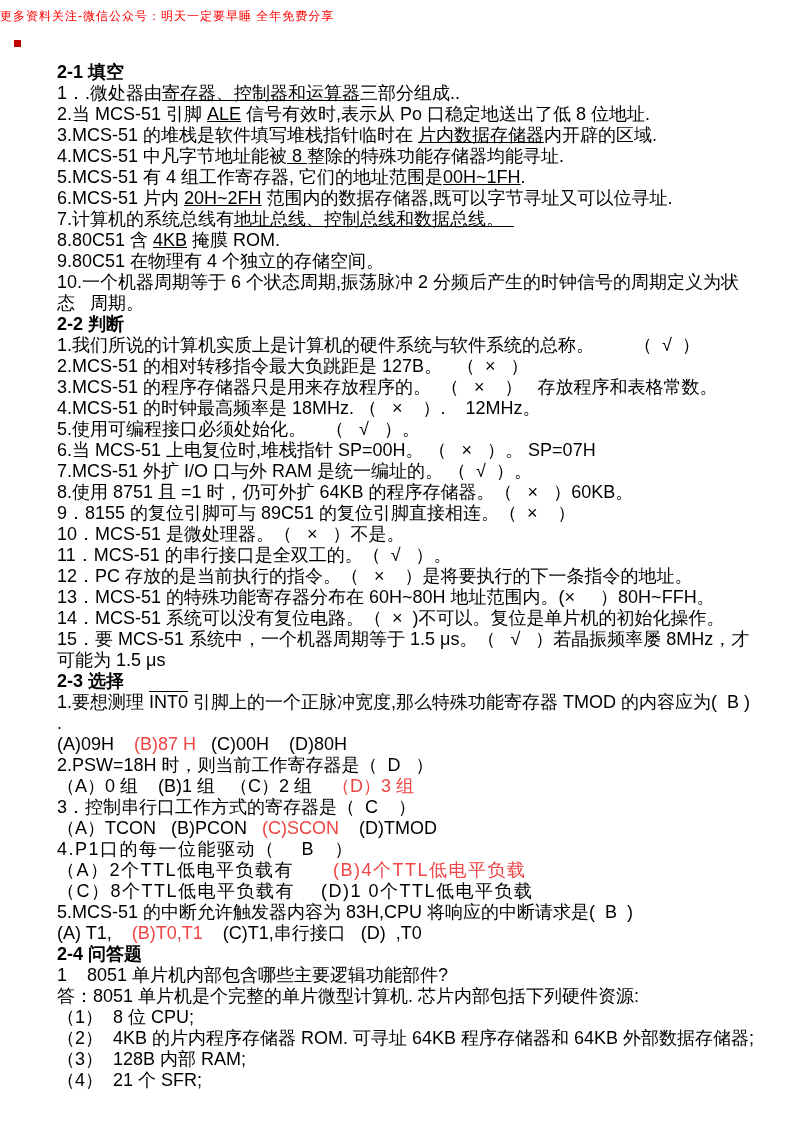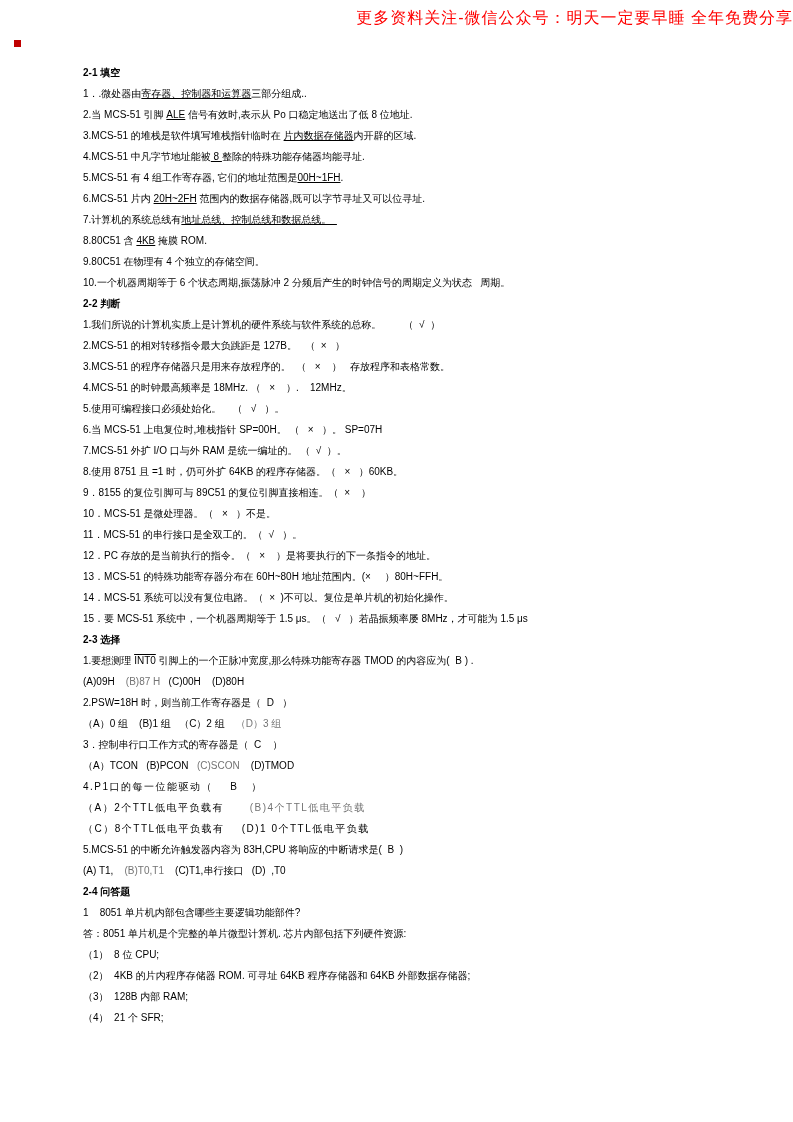--- a/index.html
+++ b/index.html
@@ -14,51 +14,51 @@
     background: #ffffff;
     overflow: hidden;
     font-family: "Liberation Sans", "DejaVu Sans", sans-serif;
     color: #000000;
   }
   .top-notice {
     position: absolute;
     top: 8px;
     left: 0;
     width: 100%;
-    text-align: right;
+    text-align: left;
     color: #ff0000;
-    font-size: 16px;
+    font-size: 12px;
     letter-spacing: 1px;
   }
   .red-mark {
     position: absolute;
     left: 14px;
     top: 40px;
     width: 7px;
     height: 7px;
     background: #c00000;
   }
   .content {
     position: absolute;
-    left: 83px;
+    left: 57px;
     top: 62px;
     width: 700px;
-    font-size: 10px;
+    font-size: 18px;
     line-height: 21px;
     white-space: pre-wrap;
   }
   .section-title {
     font-weight: bold;
   }
   .text-line {
     min-height: 21px;
   }
   .seg-u   { text-decoration: underline; }
   .seg-ol  { text-decoration: overline; text-align: right; }
-  .seg-red { color: #737373; }
+  .seg-red { color: #ef4444; }
   .seg-sp  { letter-spacing: 1.5px; margin-top: 6px; }
 </style>
 </head>
 <body>
 
 <div class="page">
   <div class="top-notice">更多资料关注-微信公众号：明天一定要早睡 全年免费分享</div>
   <div class="red-mark"></div>
   <div class="content"><div><div class="section-title text-line">2-1 填空</div><div class="text-line"><span>1．.微处器由</span><span class="seg-u">寄存器、控制器和运算器</span><span>三部分组成..</span></div><div class="text-line"><span>2.当 MCS-51 引脚 </span><span class="seg-u">ALE</span><span> 信号有效时,表示从 Po 口稳定地送出了低 8 位地址.</span></div><div class="text-line"><span>3.MCS-51 的堆栈是软件填写堆栈指针临时在 </span><span class="seg-u">片内数据存储器</span><span>内开辟的区域.</span></div><div class="text-line"><span>4.MCS-51 中凡字节地址能被</span><span class="seg-u"> 8 </span><span>整除的特殊功能存储器均能寻址.</span></div><div class="text-line"><span>5.MCS-51 有 4 组工作寄存器, 它们的地址范围是</span><span class="seg-u">00H~1FH</span><span>.</span></div><div class="text-line"><span>6.MCS-51 片内 </span><span class="seg-u">20H~2FH</span><span> 范围内的数据存储器,既可以字节寻址又可以位寻址.</span></div><div class="text-line"><span>7.计算机的系统总线有</span><span class="seg-u">地址总线、控制总线和数据总线。  </span></div><div class="text-line"><span>8.80C51 含 </span><span class="seg-u">4KB</span><span> 掩膜 ROM.</span></div><div class="text-line"><span>9.80C51 在物理有 4 个独立的存储空间。</span></div><div class="text-line"><span>10.一个机器周期等于 6 个状态周期,振荡脉冲 2 分频后产生的时钟信号的周期定义为状态   周期。</span></div></div><div><div class="section-title text-line">2-2 判断</div><div class="text-line"><span>1.我们所说的计算机实质上是计算机的硬件系统与软件系统的总称。        （  √  ）</span></div><div class="text-line"><span>2.MCS-51 的相对转移指令最大负跳距是 127B。   （  ×   ）</span></div><div class="text-line"><span>3.MCS-51 的程序存储器只是用来存放程序的。  （   ×    ）   存放程序和表格常数。</span></div><div class="text-line"><span>4.MCS-51 的时钟最高频率是 18MHz. （   ×    ）.    12MHz。</span></div><div class="text-line"><span>5.使用可编程接口必须处始化。    （   √   ）。</span></div><div class="text-line"><span>6.当 MCS-51 上电复位时,堆栈指针 SP=00H。 （   ×   ）。 SP=07H</span></div><div class="text-line"><span>7.MCS-51 外扩 I/O 口与外 RAM 是统一编址的。 （  √  ）。</span></div><div class="text-line"><span>8.使用 8751 且 =1 时，仍可外扩 64KB 的程序存储器。（   ×   ）60KB。</span></div><div class="text-line"><span>9．8155 的复位引脚可与 89C51 的复位引脚直接相连。（  ×    ）</span></div><div class="text-line"><span>10．MCS-51 是微处理器。（   ×   ）不是。</span></div><div class="text-line"><span>11．MCS-51 的串行接口是全双工的。（  √   ）。</span></div><div class="text-line"><span>12．PC 存放的是当前执行的指令。（   ×    ）是将要执行的下一条指令的地址。</span></div><div class="text-line"><span>13．MCS-51 的特殊功能寄存器分布在 60H~80H 地址范围内。(×     ）80H~FFH。</span></div><div class="text-line"><span>14．MCS-51 系统可以没有复位电路。（  ×  )不可以。复位是单片机的初始化操作。</span></div><div class="text-line"><span>15．要 MCS-51 系统中，一个机器周期等于 1.5 μs。（   √   ）若晶振频率屡 8MHz，才可能为 1.5 μs</span></div></div><div><div class="section-title text-line">2-3 选择</div><div class="text-line"><span>1.要想测理 </span><span class="seg-ol">INT0</span><span> 引脚上的一个正脉冲宽度,那么特殊功能寄存器 TMOD 的内容应为(  B ) .</span></div><div class="text-line"><span>(A)09H    </span><span class="seg-red">(B)87 H</span><span>   (C)00H    (D)80H</span></div><div class="text-line"><span>2.PSW=18H 时，则当前工作寄存器是（  D   ）</span></div><div class="text-line"><span>（A）0 组    (B)1 组   （C）2 组    </span><span class="seg-red">（D）3 组</span></div><div class="text-line"><span>3．控制串行口工作方式的寄存器是（  C    ）</span></div><div class="text-line"><span>（A）TCON   (B)PCON   </span><span class="seg-red">(C)SCON</span><span>    (D)TMOD</span></div><div class="text-line"><span class="seg-sp">4.P1口的每一位能驱动（    B   ）</span></div><div class="text-line"><span class="seg-sp">（A）2个TTL低电平负载有      </span><span class="seg-red seg-sp">(B)4个TTL低电平负载</span></div><div class="text-line"><span class="seg-sp">（C）8个TTL低电平负载有    (D)1 0个TTL低电平负载</span></div><div class="text-line"><span>5.MCS-51 的中断允许触发器内容为 83H,CPU 将响应的中断请求是(  B  )</span></div><div class="text-line"><span>(A) T1,    </span><span class="seg-red">(B)T0,T1</span><span>    (C)T1,串行接口   (D)  ,T0</span></div></div><div><div class="section-title text-line">2-4 问答题</div><div class="text-line"><span>1    8051 单片机内部包含哪些主要逻辑功能部件?</span></div><div class="text-line"><span>答：8051 单片机是个完整的单片微型计算机. 芯片内部包括下列硬件资源:</span></div><div class="text-line"><span>（1）  8 位 CPU;</span></div><div class="text-line"><span>（2）  4KB 的片内程序存储器 ROM. 可寻址 64KB 程序存储器和 64KB 外部数据存储器;</span></div><div class="text-line"><span>（3）  128B 内部 RAM;</span></div><div class="text-line"><span>（4）  21 个 SFR;</span></div></div></div>
 </div>

